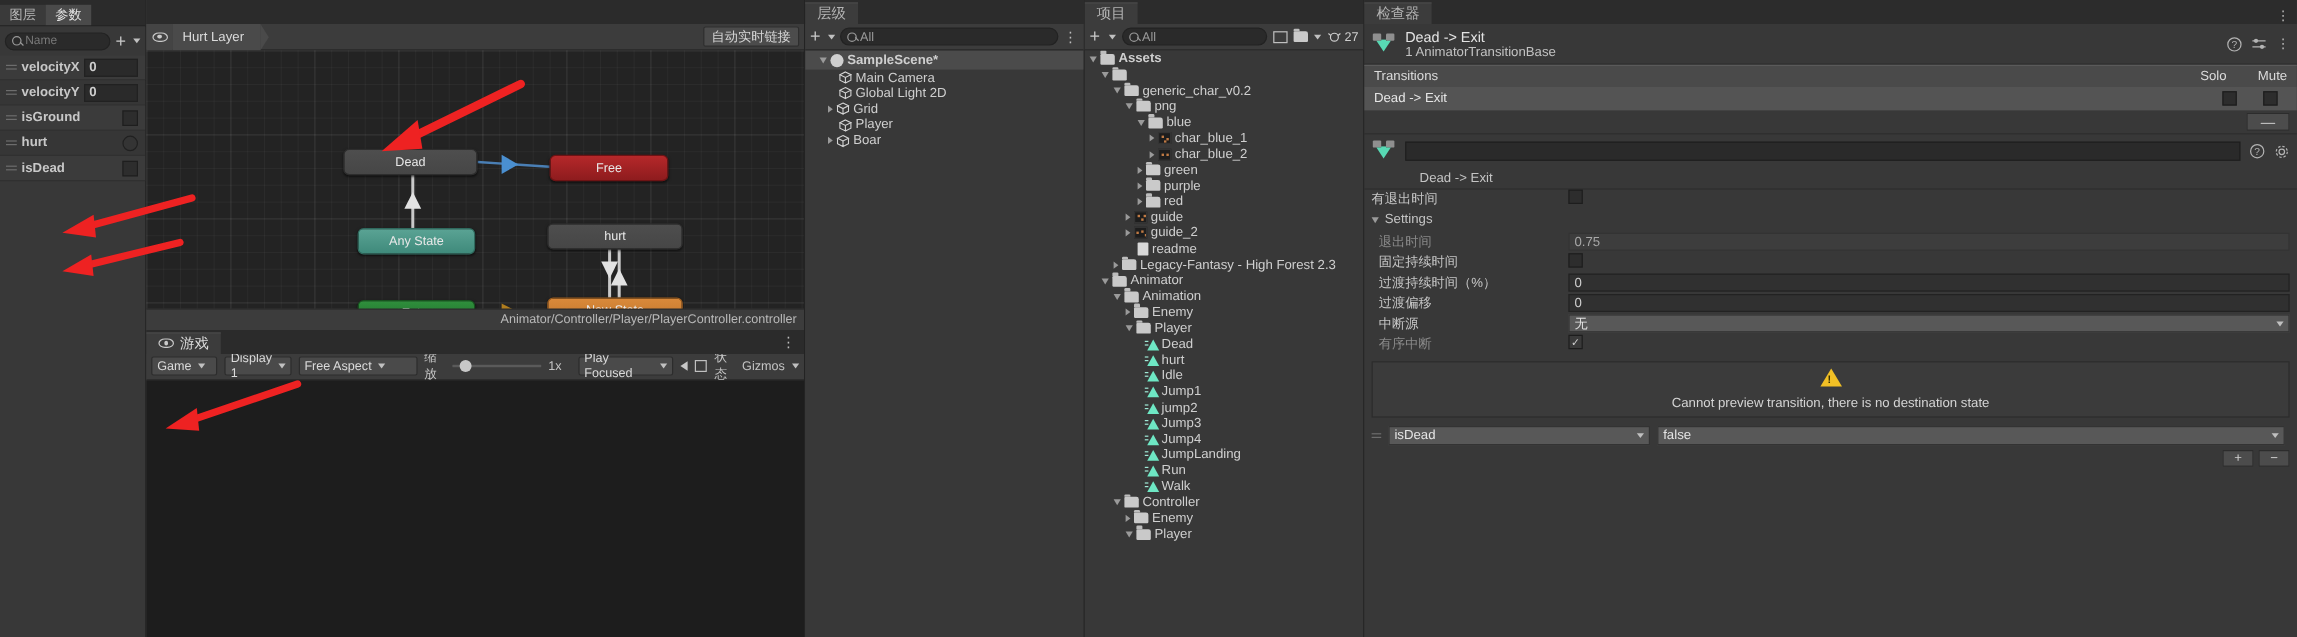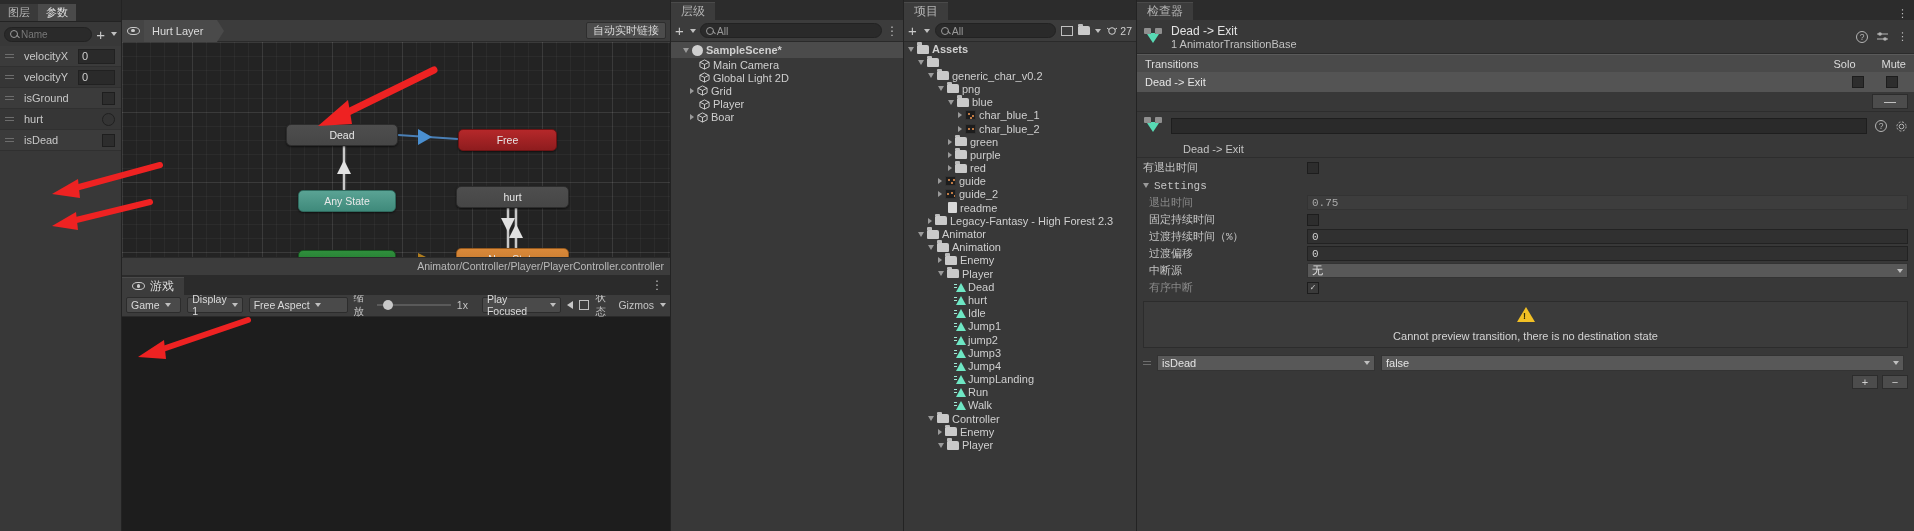--- a/index.html
+++ b/index.html
@@ -16,21 +16,21 @@
   .left-tabs{height:22px;background:#2b2b2b;display:flex;align-items:flex-end;border-bottom:1px solid #232323;}
   .left-tabs .t{height:17px;padding:0 8px;font-size:11px;display:flex;align-items:center;color:#b8b8b8;background:#3a3a3a;}
   .left-tabs .t.sel{background:#4a4a4a;color:#e3e3e3;}
   .searchrow{height:24px;display:flex;align-items:center;padding:0 4px;gap:4px;background:#383838;}
   .searchbox{flex:1;height:15px;background:#2a2a2a;border:1px solid #222;border-radius:8px;display:flex;align-items:center;padding:0 5px;gap:3px;}
   .searchbox .ph{color:#787878;font-size:10px;}
   .mag{width:8px;height:8px;border:1.3px solid #9a9a9a;border-radius:50%;position:relative;flex:none;}
   .mag::after{content:"";position:absolute;width:4px;height:1.3px;background:#9a9a9a;transform:rotate(45deg);right:-3px;bottom:0px;}
   .plusbtn{font-size:15px;color:#c8c8c8;line-height:1;padding-right:2px;}
   .caretdn{width:0;height:0;border-left:3px solid transparent;border-right:3px solid transparent;border-top:4px solid #c0c0c0;}
-  .param{height:21px;display:flex;align-items:center;padding:0 6px 0 5px;border-bottom:1px solid #303030;gap:10px;}
+  .param{height:21px;display:flex;align-items:center;padding:0 6px 0 5px;border-bottom:1px solid #303030;gap:4px;font-weight:bold;}
   .param:nth-child(odd){background:#3b3b3b;}
   .param:nth-child(even){background:#363636;}
   .grip{width:9px;flex:none;display:flex;flex-direction:column;gap:2px;}
   .grip i{display:block;height:1px;background:#6d6d6d;}
   .pname{flex:1;font-size:11px;color:#c8c8c8;}
   .pfield{width:56px;height:15px;background:#2a2a2a;border:1px solid #212121;color:#cfcfcf;font-size:11px;display:flex;align-items:center;padding-left:3px;}
   .pcheck{width:13px;height:13px;background:#2d2d2d;border:1px solid #1e1e1e;}
   .pradio{width:13px;height:13px;background:#343434;border:1px solid #202020;border-radius:50%;}
 
   
@@ -107,21 +107,21 @@
   .transico .stem{position:absolute;left:8px;top:6px;width:4px;height:5px;background:#58d9b4;}
   .i-title{font-size:12px;color:#e3e3e3;}
   .i-sub{font-size:11px;color:#c2c2c2;}
   .qmark{width:12px;height:12px;border-radius:50%;border:1.3px solid #b4b4b4;font-size:8.5px;color:#b4b4b4;display:flex;align-items:center;justify-content:center;flex:none;}
   .secthead{height:18px;background:#4a4a4a;display:flex;align-items:center;padding:0 8px;font-size:11px;color:#dcdcdc;border-top:1px solid #5a5a5a;}
   .translist{height:20px;background:#545454;display:flex;align-items:center;padding:0 8px;font-size:11px;color:#e6e6e6;}
   .chk{width:12px;height:12px;background:#2d2d2d;border:1px solid #1d1d1d;flex:none;}
   .chk.on{color:#cfcfcf;font-size:9px;display:flex;align-items:center;justify-content:center;background:#3a3a3a;}
   .minusbtn{width:36px;height:15px;background:#4c4c4c;border:1px solid #2c2c2c;display:flex;align-items:center;justify-content:center;color:#d0d0d0;font-size:12px;}
   .namefield{flex:1;height:16px;background:#2a2a2a;border:1px solid #1e1e1e;}
-  .frow{height:17px;display:flex;align-items:center;font-size:11px;font-family:Liberation Mono, monospace;}
+  .frow{height:17px;display:flex;align-items:flex-start;font-size:11px;}
   .flabel{width:170px;padding-left:12px;color:#c6c6c6;}
   .flabel.dim{color:#8a8a8a;}
   .fctl{flex:1;display:flex;align-items:center;}
   .ffield{flex:1;height:15px;background:#303030;border:1px solid #222;display:flex;align-items:center;padding-left:4px;color:#cfcfcf;}
   .ffield.dim{background:#3d3d3d;color:#a7a7a7;border-color:#333;}
   .fdrop{flex:1;height:15px;background:#585858;border:1px solid #333;display:flex;align-items:center;justify-content:space-between;padding:0 4px;color:#e0e0e0;}
   .warn{margin:5px 6px;padding:5px 8px;background:#3b3b3b;border:1px solid #2c2c2c;display:flex;align-items:center;gap:8px;font-size:11px;color:#d4d4d4;flex-direction:column;}
   .wtri{width:0;height:0;border-left:9px solid transparent;border-right:9px solid transparent;border-bottom:15px solid #f2c025;position:relative;flex:none;}
   .wtri::after{content:"!";position:absolute;left:-2.5px;top:4px;font-size:9px;color:#3a3000;font-weight:bold;}
   .condrow{height:20px;display:flex;align-items:center;gap:6px;padding:0 6px;}

